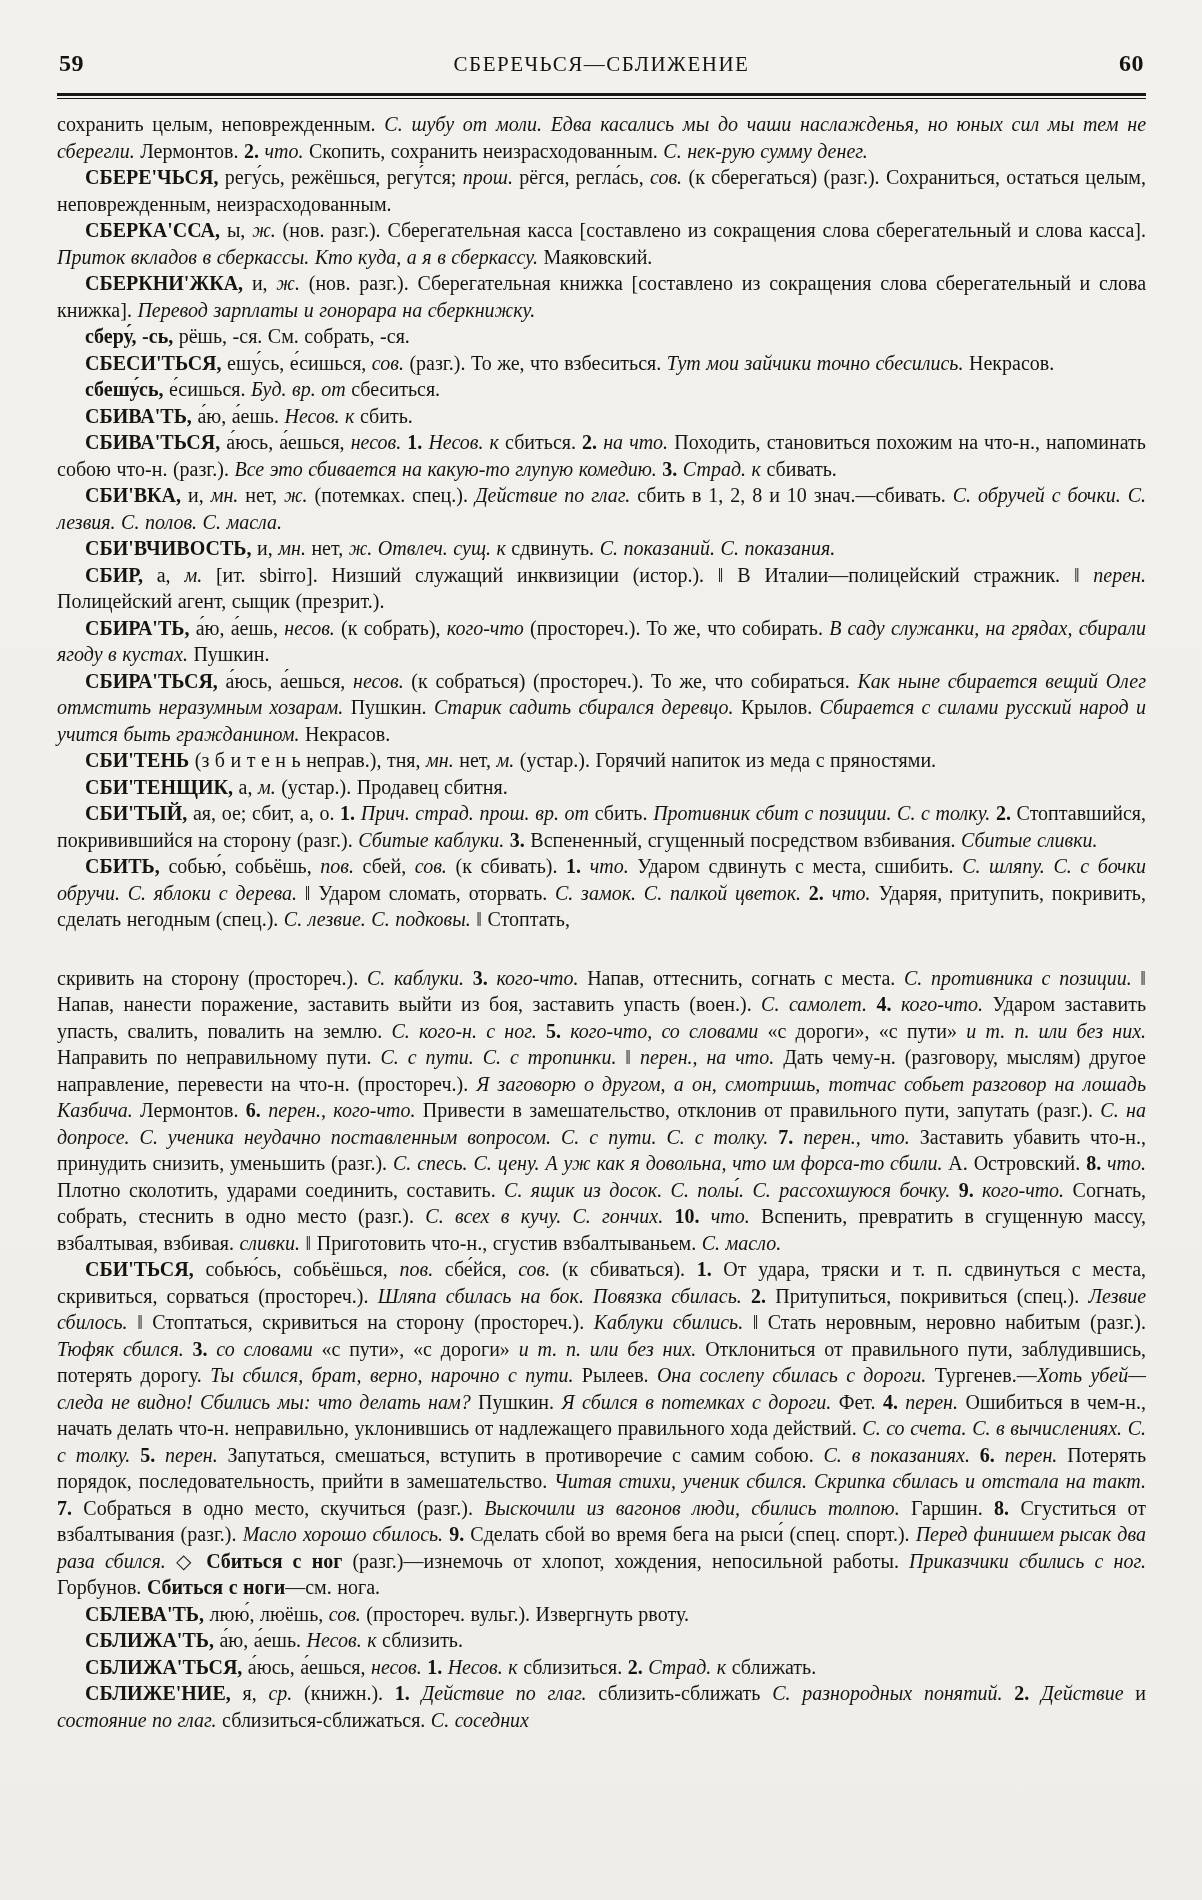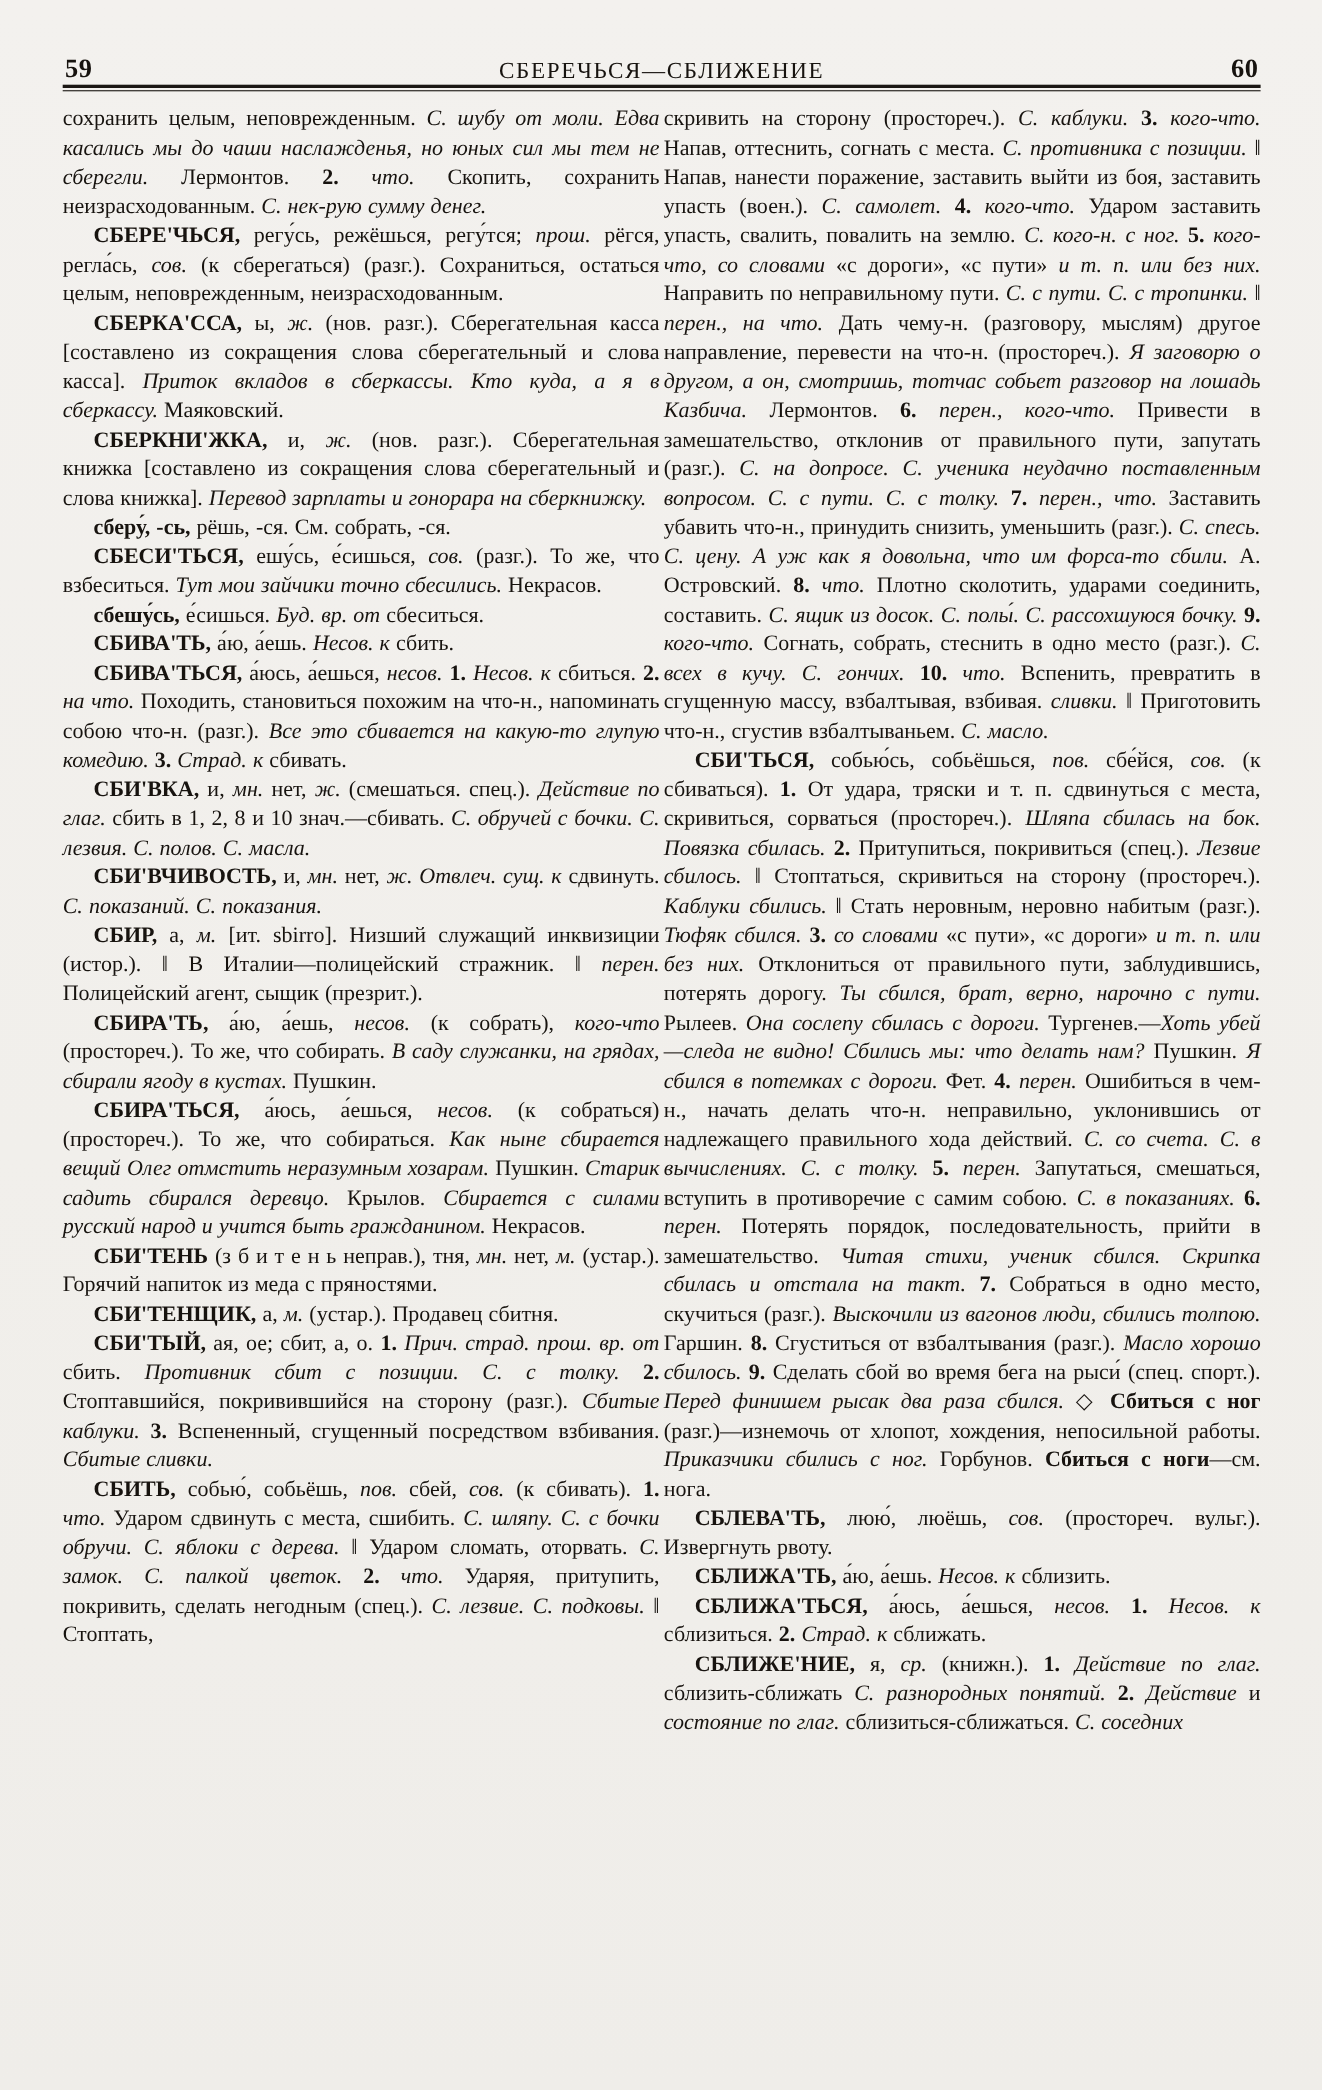--- a/index.html
+++ b/index.html
@@ -13,21 +13,21 @@
     box-sizing:border-box;
     width:1202px;height:1900px;
     background:linear-gradient(180deg,#f3f1ee 0%,#f1efeb 55%,#efede9 100%);
     padding:50px 56px 0 57px;
     overflow:hidden;
   }
   .page-header{
     display:flex;
     justify-content:space-between;
     align-items:flex-end;
-    padding:0 2px 0 2px;
+    padding:0 2px 16px 2px;
   }
   .page-num{
     font-weight:bold;
     font-size:24px;
     letter-spacing:0.5px;
   }
   .running-title{
     margin:0;
     font-size:21px;
     font-weight:normal;
@@ -35,21 +35,22 @@
     align-self:flex-end;
   }
   .header-rule{
     height:2px;
     border-top:3px solid #1b1713;
     border-bottom:1px solid #1b1713;
     margin-bottom:12px;
   }
   .columns{
     display:flex;
-    gap:4px;
+    gap:32px;
+    flex-direction:column;
   }
   .col{
     flex:1 1 0;
     min-width:0;
     text-align:justify;
     font-size:20px;
     line-height:26.5px;
   }
   .col p{
     margin:0;
@@ -74,21 +75,21 @@
     <section class="col">
         <p class=""><span class="r">сохранить целым, неповрежденным. </span><span class="i">С. шубу от моли. Едва касались мы до чаши наслажденья, но юных сил мы тем не сберегли. </span><span class="r">Лермонтов. </span><span class="b">2. </span><span class="i">что. </span><span class="r">Скопить, сохранить неизрасходованным. </span><span class="i">С. нек-рую сумму денег.</span></p>
         <p class="indent"><span class="b">СБЕРЕ'ЧЬСЯ, </span><span class="r">регу́сь, режёшься, регу́тся; </span><span class="i">прош. </span><span class="r">рёгся, регла́сь, </span><span class="i">сов. </span><span class="r">(к сберегаться) (разг.). Сохраниться, остаться целым, неповрежденным, неизрасходованным.</span></p>
         <p class="indent"><span class="b">СБЕРКА'ССА, </span><span class="r">ы, </span><span class="i">ж. </span><span class="r">(нов. разг.). Сберегательная касса [составлено из сокращения слова сберегательный и слова касса]. </span><span class="i">Приток вкладов в сберкассы. Кто куда, а я в сберкассу. </span><span class="r">Маяковский.</span></p>
         <p class="indent"><span class="b">СБЕРКНИ'ЖКА, </span><span class="r">и, </span><span class="i">ж. </span><span class="r">(нов. разг.). Сберегательная книжка [составлено из сокращения слова сберегательный и слова книжка]. </span><span class="i">Перевод зарплаты и гонорара на сберкнижку.</span></p>
         <p class="indent"><span class="b">сберу́, -сь, </span><span class="r">рёшь, -ся. См. собрать, -ся.</span></p>
         <p class="indent"><span class="b">СБЕСИ'ТЬСЯ, </span><span class="r">ешу́сь, е́сишься, </span><span class="i">сов. </span><span class="r">(разг.). То же, что взбеситься. </span><span class="i">Тут мои зайчики точно сбесились. </span><span class="r">Некрасов.</span></p>
         <p class="indent"><span class="b">сбешу́сь, </span><span class="r">е́сишься. </span><span class="i">Буд. вр. от </span><span class="r">сбеситься.</span></p>
         <p class="indent"><span class="b">СБИВА'ТЬ, </span><span class="r">а́ю, а́ешь. </span><span class="i">Несов. к </span><span class="r">сбить.</span></p>
         <p class="indent"><span class="b">СБИВА'ТЬСЯ, </span><span class="r">а́юсь, а́ешься, </span><span class="i">несов. </span><span class="b">1. </span><span class="i">Несов. к </span><span class="r">сбиться. </span><span class="b">2. </span><span class="i">на что. </span><span class="r">Походить, становиться похожим на что-н., напоминать собою что-н. (разг.). </span><span class="i">Все это сбивается на какую-то глупую комедию. </span><span class="b">3. </span><span class="i">Страд. к </span><span class="r">сбивать.</span></p>
-        <p class="indent"><span class="b">СБИ'ВКА, </span><span class="r">и, </span><span class="i">мн. </span><span class="r">нет, </span><span class="i">ж. </span><span class="r">(смешаться. спец.). </span><span class="i">Действие по глаг. </span><span class="r">сбить в 1, 2, 8 и 10 знач.—сбивать. </span><span class="i">С. обручей с бочки. С. лезвия. С. полов. С. масла.</span></p>
+        <p class="indent"><span class="b">СБИ'ВКА, </span><span class="r">и, </span><span class="i">мн. </span><span class="r">нет, </span><span class="i">ж. </span><span class="r">(потемках. спец.). </span><span class="i">Действие по глаг. </span><span class="r">сбить в 1, 2, 8 и 10 знач.—сбивать. </span><span class="i">С. обручей с бочки. С. лезвия. С. полов. С. масла.</span></p>
         <p class="indent"><span class="b">СБИ'ВЧИВОСТЬ, </span><span class="r">и, </span><span class="i">мн. </span><span class="r">нет, </span><span class="i">ж. Отвлеч. сущ. к </span><span class="r">сдвинуть. </span><span class="i">С. показаний. С. показания.</span></p>
         <p class="indent"><span class="b">СБИР, </span><span class="r">а, </span><span class="i">м. </span><span class="r">[ит. sbirro]. Низший служащий инквизиции (истор.). ‖ В Италии—полицейский стражник. ‖ </span><span class="i">перен. </span><span class="r">Полицейский агент, сыщик (презрит.).</span></p>
         <p class="indent"><span class="b">СБИРА'ТЬ, </span><span class="r">а́ю, а́ешь, </span><span class="i">несов. </span><span class="r">(к собрать), </span><span class="i">кого-что </span><span class="r">(простореч.). То же, что собирать. </span><span class="i">В саду служанки, на грядах, сбирали ягоду в кустах. </span><span class="r">Пушкин.</span></p>
         <p class="indent"><span class="b">СБИРА'ТЬСЯ, </span><span class="r">а́юсь, а́ешься, </span><span class="i">несов. </span><span class="r">(к собраться) (простореч.). То же, что собираться. </span><span class="i">Как ныне сбирается вещий Олег отмстить неразумным хозарам. </span><span class="r">Пушкин. </span><span class="i">Старик садить сбирался деревцо. </span><span class="r">Крылов. </span><span class="i">Сбирается с силами русский народ и учится быть гражданином. </span><span class="r">Некрасов.</span></p>
         <p class="indent"><span class="b">СБИ'ТЕНЬ </span><span class="r">(з б и т е н ь неправ.), тня, </span><span class="i">мн. </span><span class="r">нет, </span><span class="i">м. </span><span class="r">(устар.). Горячий напиток из меда с пряностями.</span></p>
         <p class="indent"><span class="b">СБИ'ТЕНЩИК, </span><span class="r">а, </span><span class="i">м. </span><span class="r">(устар.). Продавец сбитня.</span></p>
         <p class="indent"><span class="b">СБИ'ТЫЙ, </span><span class="r">ая, ое; сбит, а, о. </span><span class="b">1. </span><span class="i">Прич. страд. прош. вр. от </span><span class="r">сбить. </span><span class="i">Противник сбит с позиции. С. с толку. </span><span class="b">2. </span><span class="r">Стоптавшийся, покривившийся на сторону (разг.). </span><span class="i">Сбитые каблуки. </span><span class="b">3. </span><span class="r">Вспененный, сгущенный посредством взбивания. </span><span class="i">Сбитые сливки.</span></p>
         <p class="indent"><span class="b">СБИТЬ, </span><span class="r">собью́, собьёшь, </span><span class="i">пов. </span><span class="r">сбей, </span><span class="i">сов. </span><span class="r">(к сбивать). </span><span class="b">1. </span><span class="i">что. </span><span class="r">Ударом сдвинуть с места, сшибить. </span><span class="i">С. шляпу. С. с бочки обручи. С. яблоки с дерева. </span><span class="r">‖ Ударом сломать, оторвать. </span><span class="i">С. замок. С. палкой цветок. </span><span class="b">2. </span><span class="i">что. </span><span class="r">Ударяя, притупить, покривить, сделать негодным (спец.). </span><span class="i">С. лезвие. С. подковы. </span><span class="r">‖ Стоптать,</span></p>
       </section>
     <section class="col">

